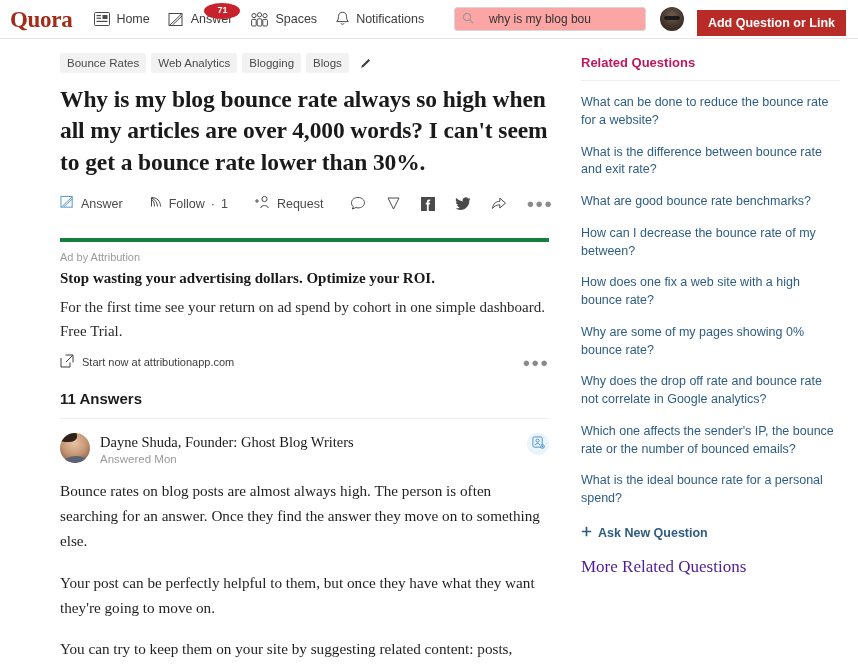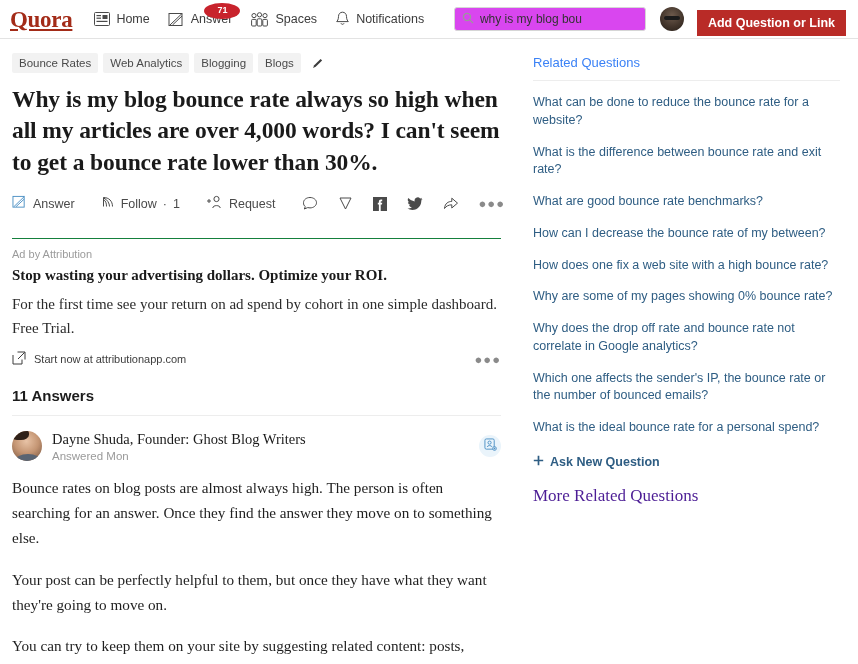--- a/index.html
+++ b/index.html
@@ -21,21 +21,20 @@
     position: relative;
   }
   .logo {
     font-family: "Liberation Serif", serif;
     font-size: 23px;
     font-weight: bold;
     color: #a32b18;
     letter-spacing: -0.3px;
     margin-right: 22px;
     line-height: 1;
-    text-decoration: underline;
   }
   .navitem {
     display: flex;
     align-items: center;
     gap: 6px;
     margin-right: 18px;
     font-size: 12.5px;
     color: #3c3c3c;
     position: relative;
     white-space: nowrap;
@@ -54,22 +53,22 @@
     display: flex; align-items: center; justify-content: center;
     line-height: 1;
   }
   .spacer { flex: 1; }
   .searchbox {
     width: 192px; height: 24px;
     border: 1px solid #d6d6d6;
     border-radius: 3px;
     display: flex; align-items: center;
     padding: 0 7px;
-    gap: 6px;
-    background: #d946ef;
+    gap: 15px;
+    background: #fca5a5;
     margin-right: 14px;
   }
   .searchbox input {
     border: none; outline: none;
     font-size: 12px;
     font-family: "Liberation Sans", sans-serif;
     color: #333;
     width: 100%;
     background: transparent;
   }
@@ -96,21 +95,21 @@
     border: none;
     border-radius: 0;
     padding: 6px 11px;
     cursor: pointer;
     font-family: "Liberation Sans", sans-serif;
     white-space: nowrap;
     margin-top: 8px;
   }
   
   .page { display: flex; padding: 0; height: 625px; }
-  .main { width: 523px; padding: 14px 22px 0 12px; }
+  .main { width: 523px; padding: 14px 22px 0 12px; margin-left: 48px; }
   .side { width: 335px; padding: 16px 18px 0 10px; }
 
   
   .pills { display: flex; align-items: center; gap: 5px; margin-bottom: 11px; }
   .pill {
     background: #f2f2f2;
     color: #4a4a4a;
     font-size: 11.5px;
     padding: 4px 7px;
     border-radius: 2px;
@@ -141,42 +140,42 @@
     font-size: 12.5px; color: #4a4a4a;
     margin-right: 26px;
     cursor: pointer;
     white-space: nowrap;
   }
   .act-right { display: flex; align-items: center; gap: 20px; margin-left: auto; }
   .act-ic { cursor: pointer; display: inline-flex; align-items: center; }
   .dots { letter-spacing: 1px; color: #8a8a8a; font-size: 13px; line-height: 1; }
 
   
-  .ad { border-top: 1px solid #15803d; padding-top: 9px; margin-bottom: 20px; }
+  .ad { border-top: 4px solid #15803d; padding-top: 9px; margin-bottom: 20px; }
   .adlabel { font-size: 11px; color: #9b9b9b; margin-bottom: 7px; }
   .adhead {
     font-family: "Liberation Serif", serif;
     font-size: 15px; font-weight: bold; color: #1a1a1a;
     margin-bottom: 8px;
   }
   .adbody {
     font-family: "Liberation Serif", serif;
     font-size: 15px; color: #2b2b2b; line-height: 1.62;
     margin-bottom: 11px;
   }
   .adlink {
     display: flex; align-items: center; gap: 8px;
     font-size: 11px; color: #3d3d3d; cursor: pointer;
   }
   .adrow { display: flex; align-items: center; }
 
   
   .ans-count { font-size: 15px; font-weight: bold; color: #1c1c1c; margin-bottom: 11px; }
   .divider { border-top: 1px solid #ededed; margin-bottom: 14px; }
-  .author-row { display: flex; align-items: center; margin-bottom: 14px; }
+  .author-row { display: flex; align-items: flex-start; margin-bottom: 14px; }
   .avatar-ans {
     width: 30px; height: 30px; border-radius: 50%;
     margin-right: 10px; flex: none; overflow: hidden;
     background: radial-gradient(circle at 48% 34%, #e8c3a6 0%, #c49573 48%, #6b4a36 100%);
     position: relative;
   }
   .avatar-ans::before {
     content: ""; position: absolute; left: -3px; top: -4px;
     width: 20px; height: 13px; background: #2f2119; border-radius: 50% 50% 40% 40%;
   }
@@ -199,21 +198,21 @@
   }
   .ans-body p {
     font-family: "Liberation Serif", serif;
     font-size: 15.2px;
     line-height: 1.63;
     color: #1f1f1f;
     margin-bottom: 17px;
   }
 
   
-  .side-title { font-size: 13px; font-weight: normal; color: #3b82f6; margin-bottom: 10px; }
+  .side-title { font-size: 13px; font-weight: bold; color: #be185d; margin-bottom: 10px; }
   .side-rule { border-top: 1px solid #ededed; margin-bottom: 13px; }
   .rq {
     font-size: 12.5px;
     line-height: 1.42;
     color: #2e5d83;
     margin-bottom: 14px;
     cursor: pointer;
   }
   .ask {
     display: flex; align-items: flex-start; gap: 6px;

